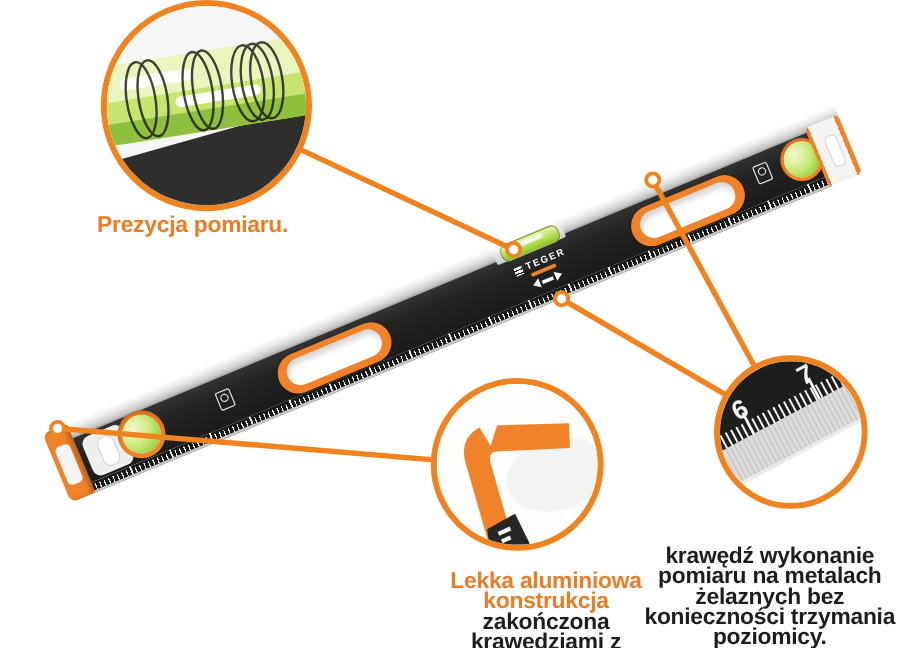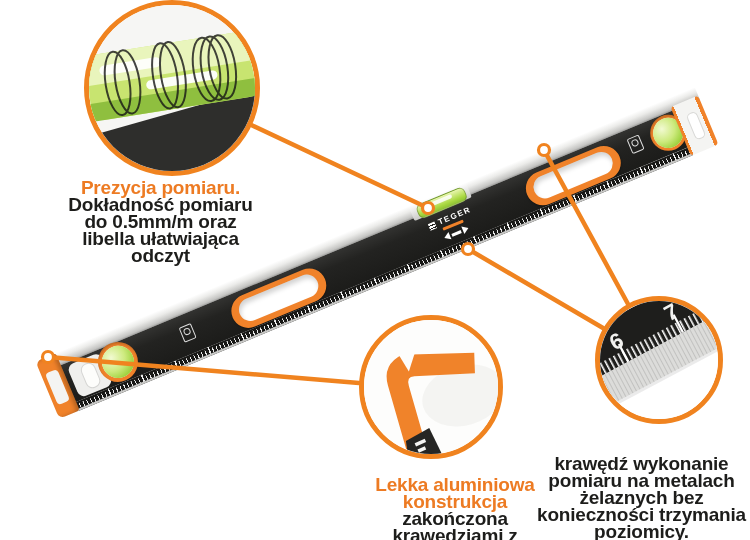--- a/index.html
+++ b/index.html
@@ -222,21 +222,20 @@
         <text x="86" y="30" font-family="Liberation Sans, sans-serif" font-size="22" font-weight="700" fill="#f2f2f0">7</text>
         <rect x="-50" y="46" width="240" height="30" fill="#dcdcda"></rect>
         <rect x="-50" y="46" width="240" height="30" fill="url(#ribp)"></rect>
         <rect x="-50" y="76" width="240" height="3" fill="rgba(0,0,0,0.08)"></rect>
       </g>
     </svg>
   </div>
 
   <p class="note n1">
     <span class="orange block">Prezycja pomiaru.</span>
-    <span>Dokładność pomiaru do 0.5mm/m oraz libella ułatwiająca odczyt</span>
   </p>
 
   <p class="note n2">
     <span class="orange">Lekka aluminiowa konstrukcja</span>
     <span>zakończona krawędziami z tworzywa chroni przed uszkodzeniem.</span>
   </p>
 
   <p class="note n3">
     <span>krawędź wykonanie pomiaru na metalach żelaznych bez konieczności trzymania poziomicy.</span>
   </p>

